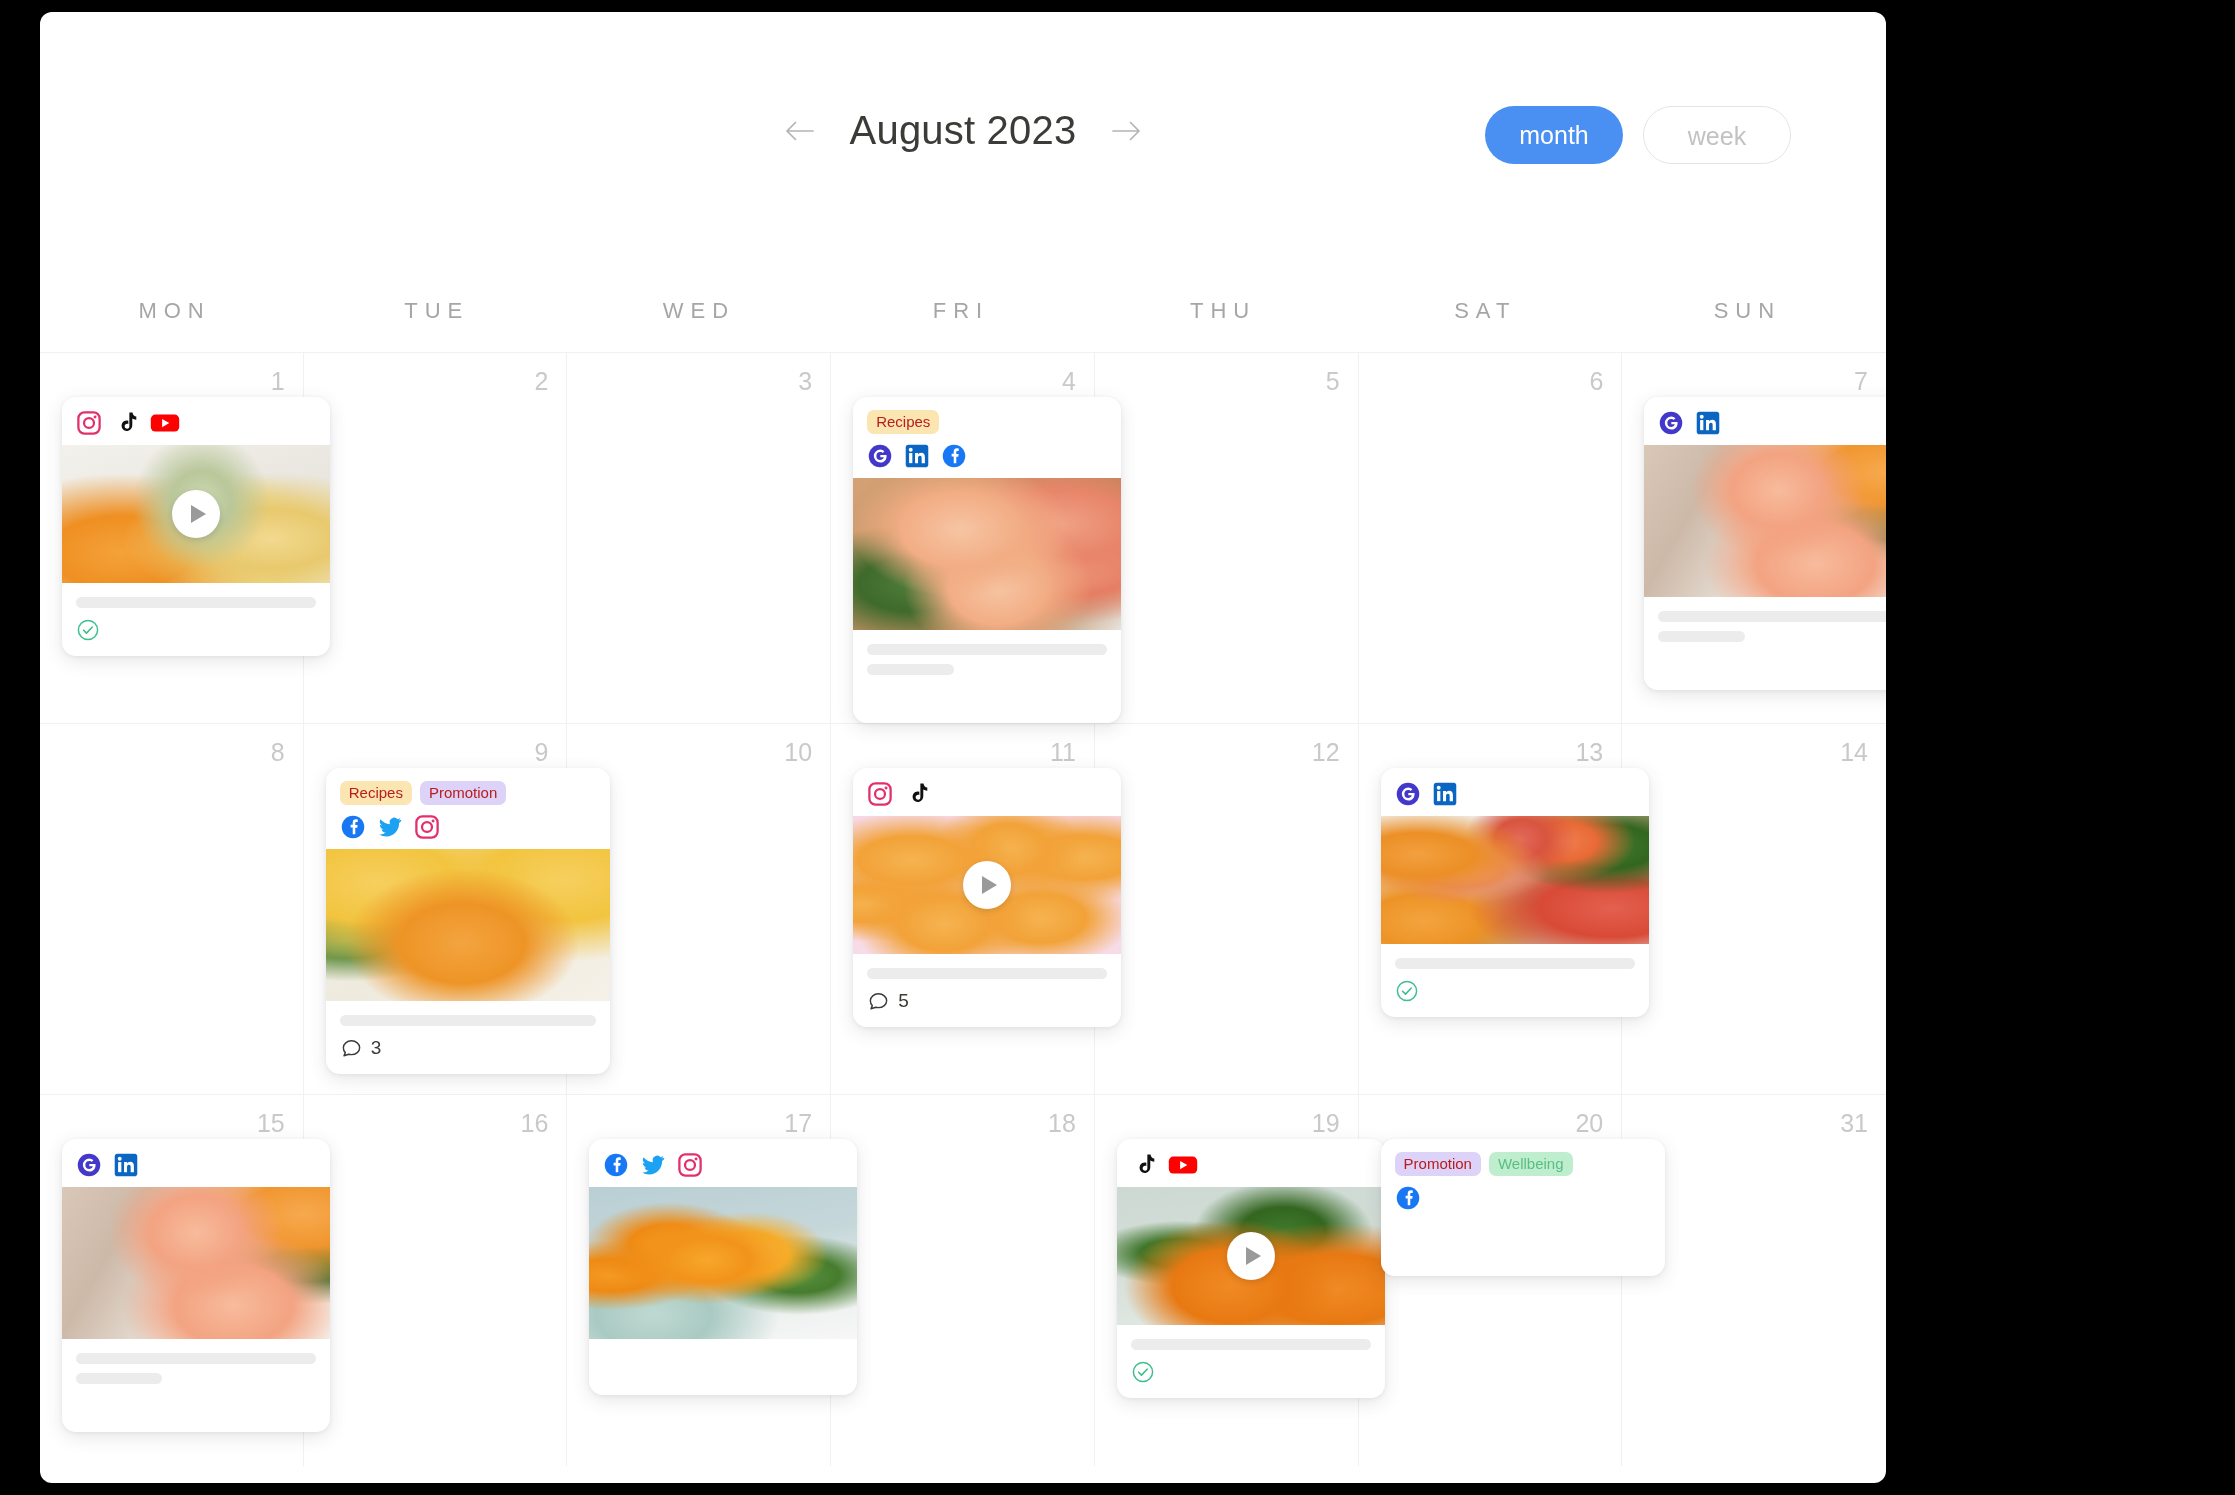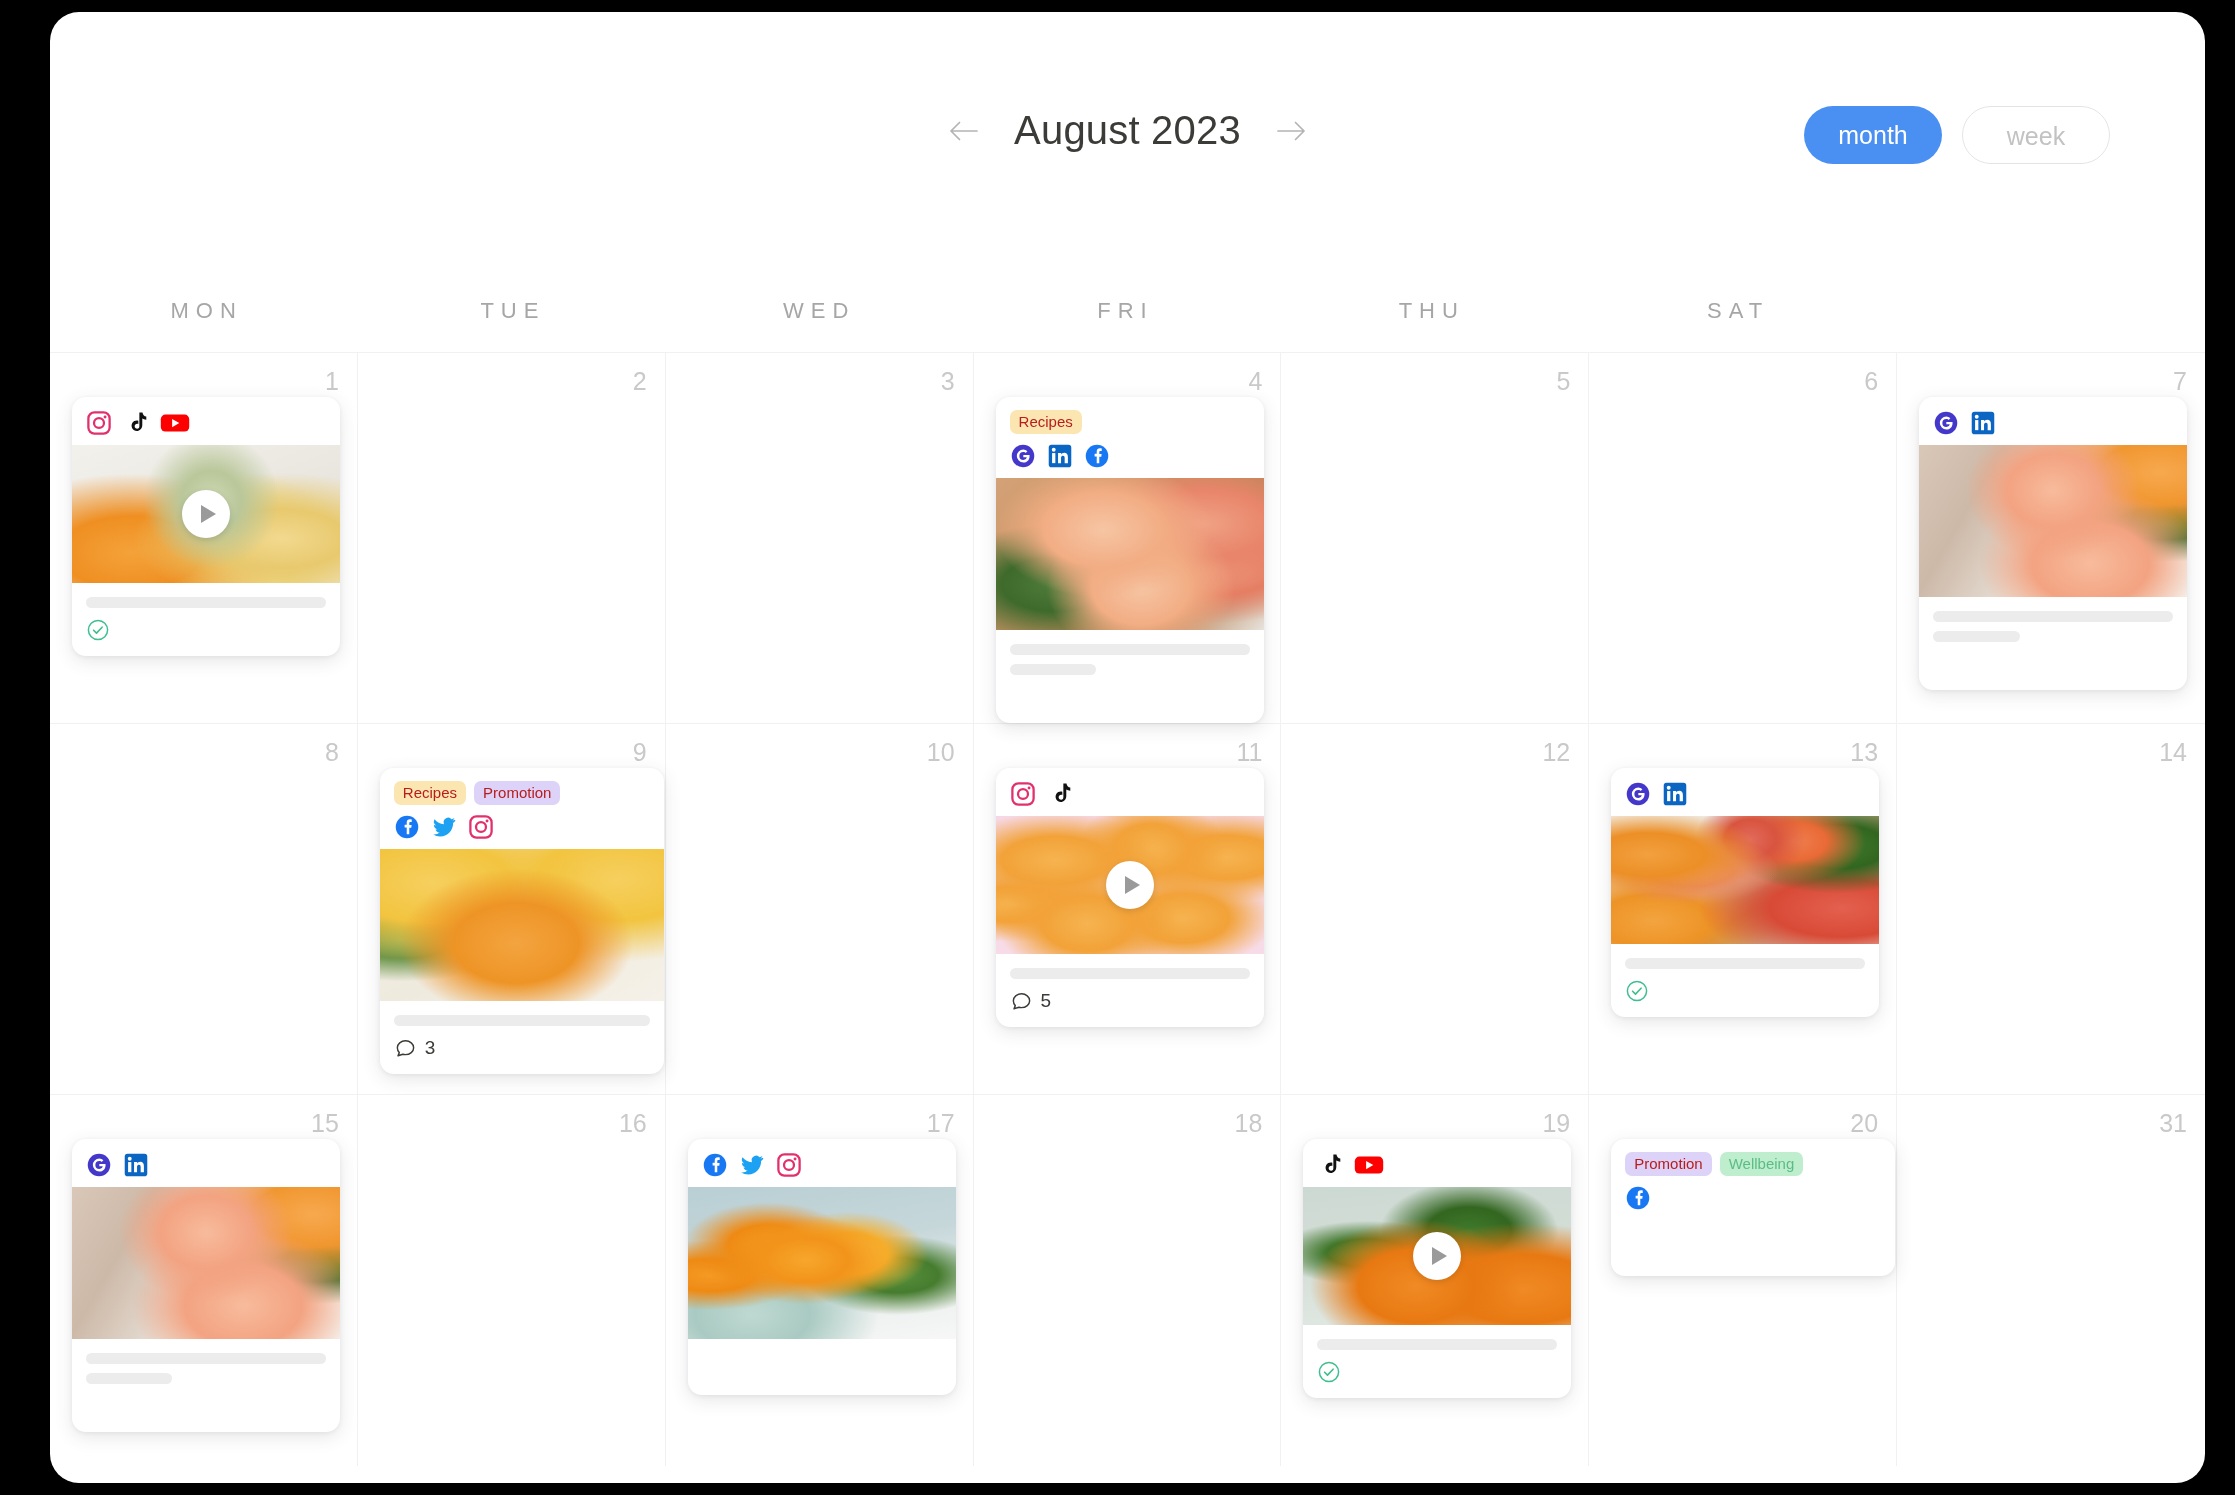--- a/index.html
+++ b/index.html
@@ -10,26 +10,25 @@
     height: 1495px;
     background: #000000;
     font-family: "Liberation Sans", sans-serif;
     overflow: hidden;
   }
 
   #app-frame {
     position: absolute;
     left: 40px;
     top: 12px;
-    width: 2155px;
+    width: 1846px;
     height: 1471px;
     background: #ffffff;
-    border-radius: 29px;
+    border-radius: 12px;
     overflow: hidden;
-    margin-left: 10px;
   }
 
   
   #calendar-header {
     position: relative;
     height: 258px;
   }
 
   #month-nav {
     position: absolute;
@@ -379,20 +378,21 @@
     </div>
   </div>
 
   <div id="weekday-row">
       <div class="weekday-cell">MON</div>
       <div class="weekday-cell">TUE</div>
       <div class="weekday-cell">WED</div>
       <div class="weekday-cell">FRI</div>
       <div class="weekday-cell">THU</div>
       <div class="weekday-cell">SAT</div>
+      <div class="weekday-cell">SUN</div>
     </div>
 
   <div id="calendar-grid">
       <div class="day-cell">
         <div class="date-number">1</div>
         <div class="post-card">
           <div class="card-head">
             <div class="social-row">
               <span style="display: flex;">
                 <svg class="social-icon" width="26" height="26" viewBox="0 0 24 24" aria-hidden="true">

